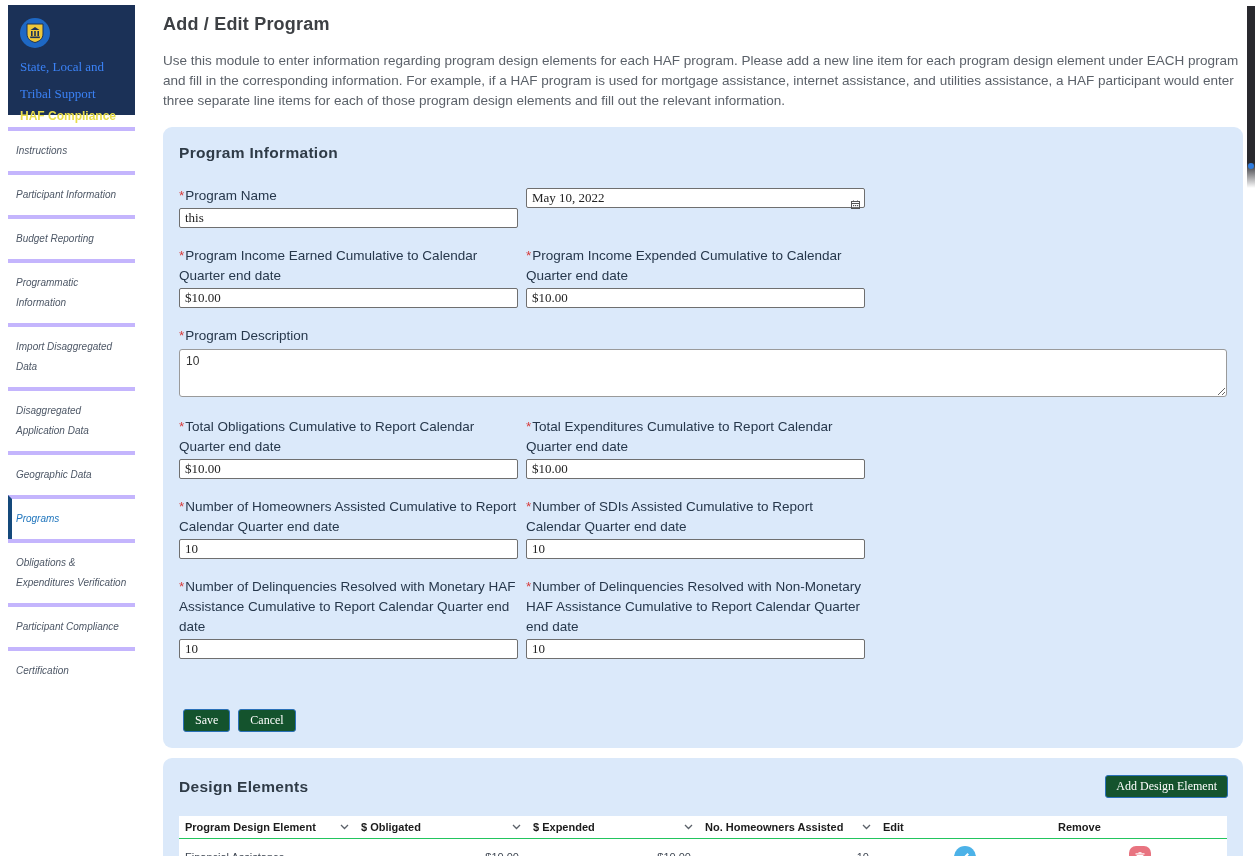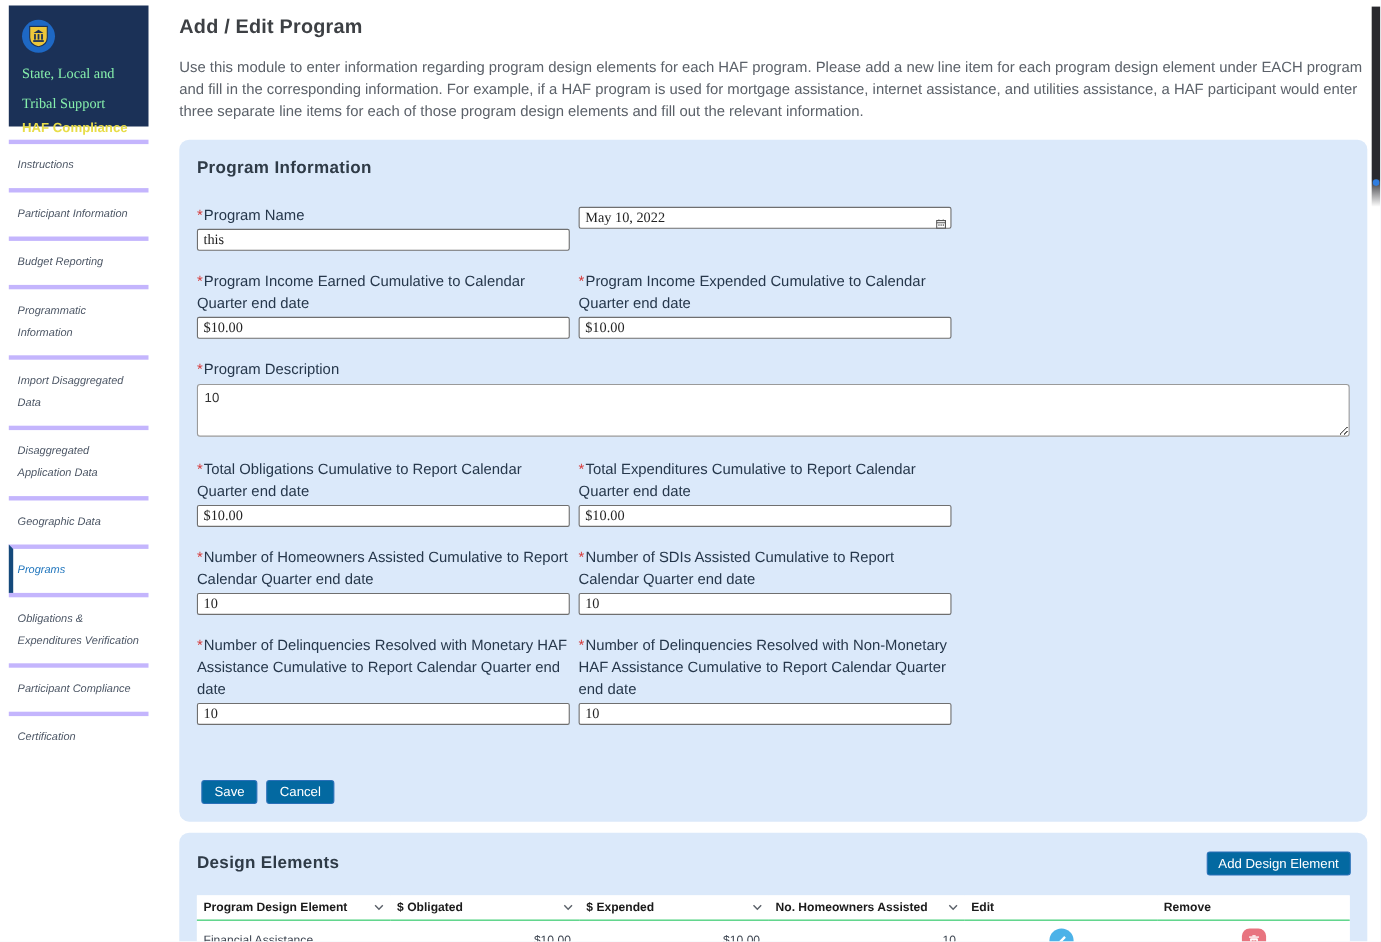--- a/index.html
+++ b/index.html
@@ -4,21 +4,21 @@
 <style>
   * { margin:0; padding:0; box-sizing:border-box; }
   html,body { background:#fff; }
   body { font-family:"Liberation Sans", sans-serif; }
   .app { position:relative; width:1255px; height:856px; overflow:hidden; background:#fff; }
 
   
   .sidebar { position:absolute; left:8px; top:5px; width:127px; }
   .logo-card { width:127px; height:110px; background:#1b3157; padding:13px 10px 10px 12px; }
   .logo-circle { width:30px; height:30px; border-radius:50%; background:#1e68c4; display:flex; align-items:center; justify-content:center; }
-  .brand-line { font-family:"Liberation Serif", serif; color:#86efac; font-size:13px; line-height:17px; margin-top:10px; }
+  .brand-line { font-family:"Liberation Serif", serif; color:#3b82f6; font-size:13px; line-height:17px; margin-top:10px; }
   .brand-lines { margin-top:7px; }
   .brand-sub { color:#e8dd49; font-size:12px; font-weight:bold; margin-top:7px; }
   .nav { margin-top:12px; }
   .nav-item { border-top:4px solid #c4b5fd; padding:10px 6px 10px 8px; font-size:10px; line-height:20px; color:#4d5766; cursor:pointer;font-style:italic; }
   .nav-item.active { border-left:4px solid #14497b; padding-left:4px; color:#2176bd; }
 
   
   .main { position:absolute; left:163px; top:0; width:1082px; }
   .page-title { font-size:18px; font-weight:600; color:#3d4044; letter-spacing:.2px; margin-top:14px; }
   .page-desc { font-size:13.5px; line-height:20px; color:#5b6169; margin-top:16px; }
@@ -34,21 +34,21 @@
   .form-col.full { width:1048px; }
   .f-label { font-size:13.5px; line-height:20px; color:#26374b; }
   .req { color:#d63a3a; margin-right:1px; }
   .f-input { display:block; width:100%; height:20px; margin-top:2px; border:1px solid #6f6f6f; border-radius:2px; background:#fff; font-family:"Liberation Serif", serif; font-size:13px; color:#222; padding:8px 5px; }
   .date-wrap { position:relative; }
   .date-wrap .cal { position:absolute; right:5px; top:7px; }
   .f-textarea { display:block; width:100%; height:48px; margin-top:3px; border:1px solid #9a9a9a; border-radius:3px; background:#fff; font-family:"Liberation Sans", sans-serif; font-size:12px; color:#333; padding:4px 6px; resize:vertical; }
   .row-delinq { margin-bottom:50px; }
 
   .btn-row { display:flex; gap:8px; margin-top:4px; margin-left:4px; }
-  .btn { background:#0369a1; border:1px solid #2a70b8; color:#fff; font-size:12px; font-family:Liberation Sans, sans-serif; border-radius:3px; padding:3px 11px; cursor:pointer; }
+  .btn { background:#14532d; border:1px solid #2a70b8; color:#fff; font-size:12px; font-family:Liberation Serif, serif; border-radius:3px; padding:3px 11px; cursor:pointer; }
 
   .de-header { display:flex; justify-content:space-between; align-items:center; }
   .btn-add { padding:3px 10px; }
 
   .de-table { width:1048px; border-collapse:collapse; margin-top:18px; background:#fff; font-size:11px; }
   .de-table th { font-weight:bold; color:#1b1b1b; text-align:left; padding:5px 6px; border-bottom:1px solid #22c55e; background:#fff; }
   .th-flex { display:flex; align-items:center; justify-content:space-between; }
   .de-table td { color:#3d4551; padding:7px 6px; border-bottom:1px solid #dfe1e2; background:#fff; }
   td.num { text-align:right; padding-right:8px; }
   td.ctr { text-align:center; }

